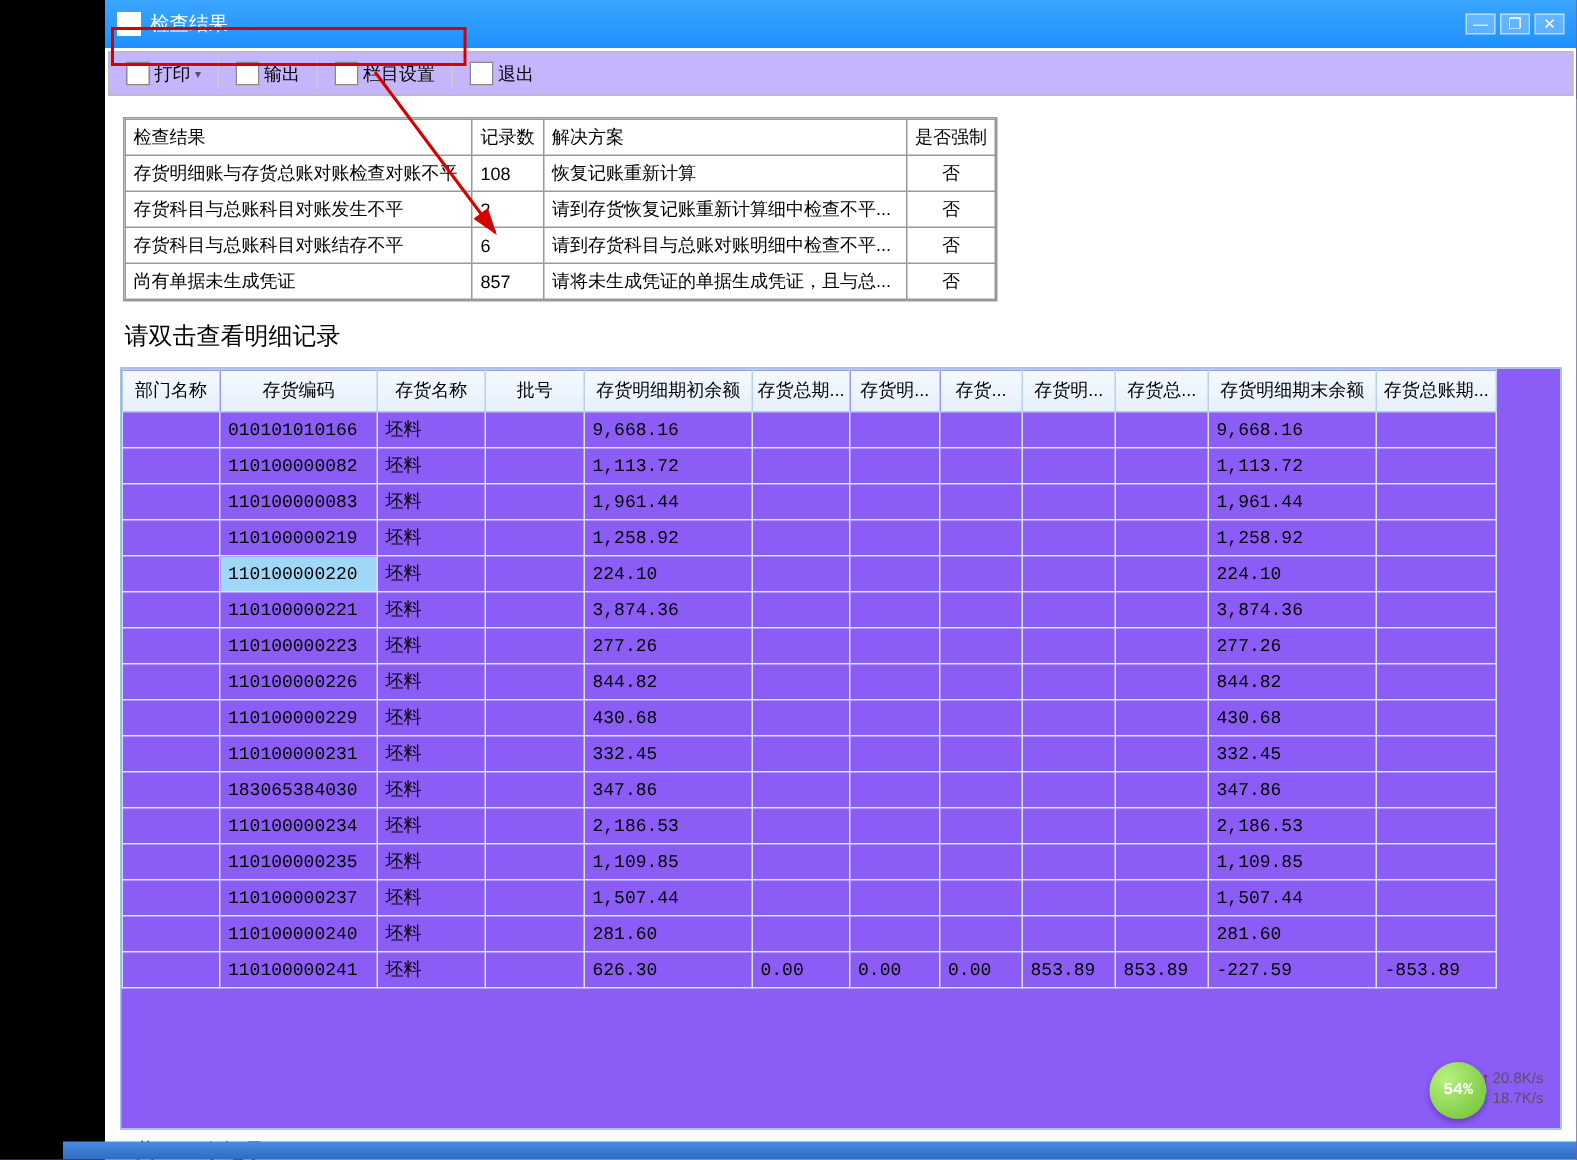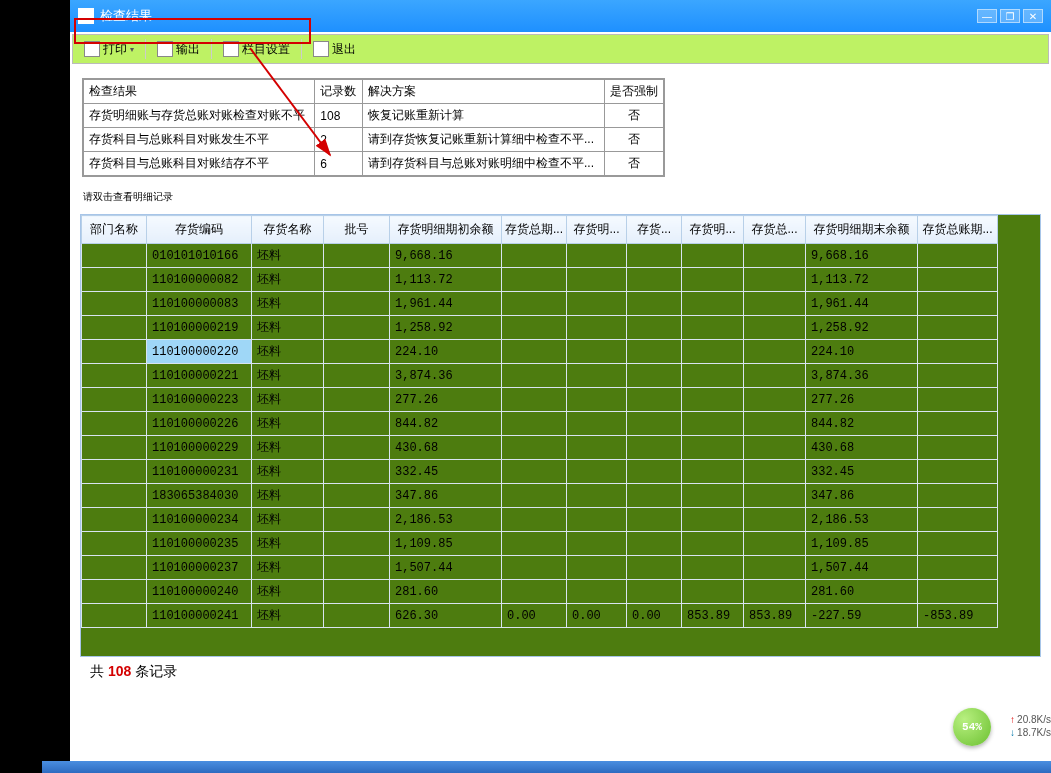--- a/index.html
+++ b/index.html
@@ -3,48 +3,48 @@
 <meta charset="utf-8">
 <style>
 * { box-sizing: border-box; margin: 0; padding: 0; }
 body { font-family: "SimSun", "Arial", sans-serif; font-size: 12px; background: #000; width: 1051px; height: 773px; overflow: hidden; position: relative; }
 .desktop { position: absolute; left: 42px; top: 0; right: 0; bottom: 12px; background: #fff; margin-left: 28px; }
 .titlebar { height: 32px; background: linear-gradient(#3ba6ff, #1e90ff); display: flex; align-items: center; padding: 0 8px; color: #fff; }
 .titlebar .app-icon { width: 16px; height: 16px; margin-right: 6px; background: #fff; display: inline-block; }
 .titlebar .title { flex: 1; font-size: 13px; }
 .window-controls { display: flex; gap: 3px; }
 .window-controls span { width: 20px; height: 14px; background: rgba(255,255,255,0.25); border: 1px solid rgba(255,255,255,0.5); display: flex; align-items: center; justify-content: center; font-size: 10px; cursor: pointer; color:#fff; }
-.toolbar { height: 30px; background: #bef264; border-bottom: 1px solid #ccc; display: flex; align-items: center; padding: 0 5px; gap: 2px; margin: 2px; border: 1px solid #bbb; }
+.toolbar { height: 30px; background: #c4b5fd; border-bottom: 1px solid #ccc; display: flex; align-items: center; padding: 0 5px; gap: 2px; margin: 2px; border: 1px solid #bbb; }
 .toolbar-item { display: flex; align-items: center; padding: 2px 6px; cursor: pointer; height: 22px; }
 .toolbar-icon { width: 16px; height: 16px; margin-right: 3px; display: inline-block; border: 1px solid #888; background: #fff; }
 .toolbar-sep { width: 1px; height: 20px; background: #ccc; margin: 0 3px; }
 .dropdown-arrow { font-size: 8px; margin-left: 3px; color: #555; }
 .content { padding: 12px 8px 8px 8px; background: #fff; }
 .upper-table-wrap { border: 1px solid #999; margin-bottom: 8px; width: 583px; margin-left: 4px; position: relative; }
 .upper-table { width: 100%; border-collapse: collapse; background: #fff; }
 .upper-table th, .upper-table td { border: 1px solid #999; padding: 3px 5px; font-size: 12px; height: 22px; text-align: left; white-space: nowrap; overflow: hidden; }
 .upper-table th { background: #fff; font-weight: normal; }
 .col-result { width: 233px; }
 .col-count { width: 48px; text-align: left; }
 .col-solution { width: 244px; }
 .col-force { width: 54px; text-align: center !important; }
 .highlight-box { position: absolute; border: 2px solid #d40000; pointer-events: none; }
 .arrow-svg { position: absolute; pointer-events: none; }
-.instruction { padding: 5px 5px 8px 5px; font-size: 10px; }
+.instruction { padding: 5px 5px 8px 5px; font-size: 16px; }
 .detail-wrap { margin: 2px; }
-.detail-scroll { overflow: auto; border: 1px solid #a7c5e8; height: 443px; background: #4d7c0f; }
+.detail-scroll { overflow: auto; border: 1px solid #a7c5e8; height: 508px; background: #8b5cf6; }
 .detail-table { border-collapse: collapse; font-size: 12px; table-layout: fixed; }
 .detail-table th { background: linear-gradient(#f5faff, #e5effb); border: 1px solid #b8d0e8; padding: 4px 3px; font-weight: normal; height: 28px; white-space: nowrap; overflow: hidden; text-overflow: ellipsis; }
 .detail-table td { border: 1px solid #d8e4f0; padding: 3px 5px; height: 24px; font-family: "Courier New", monospace; font-size: 12px; white-space: nowrap; overflow: hidden; }
 .detail-table tr.selected-cell td.code-cell { background: #9fd7f7; }
 .num { text-align: left; }
 .summary { padding: 6px 10px; font-size: 14px; }
 .summary .count { color: #d40000; font-weight: bold; }
 .circle-badge { position: absolute; right: 60px; bottom: 15px; width: 38px; height: 38px; border-radius: 50%; background: radial-gradient(circle at 30% 30%, #b8f080, #6bc030); display: flex; align-items: center; justify-content: center; color: #fff; font-size: 11px; font-weight: bold; box-shadow: 0 2px 4px rgba(0,0,0,0.3); font-family: Liberation Mono, monospace; }
-.net-speed { position: absolute; right: 0; bottom: 22px; font-size: 10px; color: #555; line-height: 13px; }
+.net-speed { position: absolute; right: 22px; bottom: 22px; font-size: 10px; color: #555; line-height: 13px; }
 .net-speed .up::before { content: "↑"; color: #d00; margin-right: 2px; }
 .net-speed .down::before { content: "↓"; color: #07a; margin-right: 2px; }
 .taskbar { position: absolute; left: 42px; right: 0; bottom: 0; height: 12px; background: linear-gradient(#4a8ee0, #2d6bc0); display: flex; align-items: center; overflow: hidden; }
 .left-black { position: absolute; left: 0; top: 0; width: 42px; bottom: 0; background: #000; }
 </style>
 </head>
 <body>
 
 <div class="left-black"></div>
 
@@ -105,20 +105,26 @@
             <tr>
               <td class="col-result">存货科目与总账科目对账发生不平</td>
               <td class="col-count">2</td>
               <td class="col-solution">请到存货恢复记账重新计算细中检查不平...</td>
               <td class="col-force">否</td>
             </tr>
             <tr>
               <td class="col-result">存货科目与总账科目对账结存不平</td>
               <td class="col-count">6</td>
               <td class="col-solution">请到存货科目与总账对账明细中检查不平...</td>
+              <td class="col-force">否</td>
+            </tr>
+            <tr>
+              <td class="col-result">尚有单据未生成凭证</td>
+              <td class="col-count">857</td>
+              <td class="col-solution">请将未生成凭证的单据生成凭证，且与总...</td>
               <td class="col-force">否</td>
             </tr>
           </tbody>
       </table>
     </div>
 
     <div class="highlight-box" style="left:4px; top:18px; width:237px; height:26px;"></div>
 
     <svg class="arrow-svg" style="left:170px; top:40px; width:130px; height:130px;">
       <defs>

